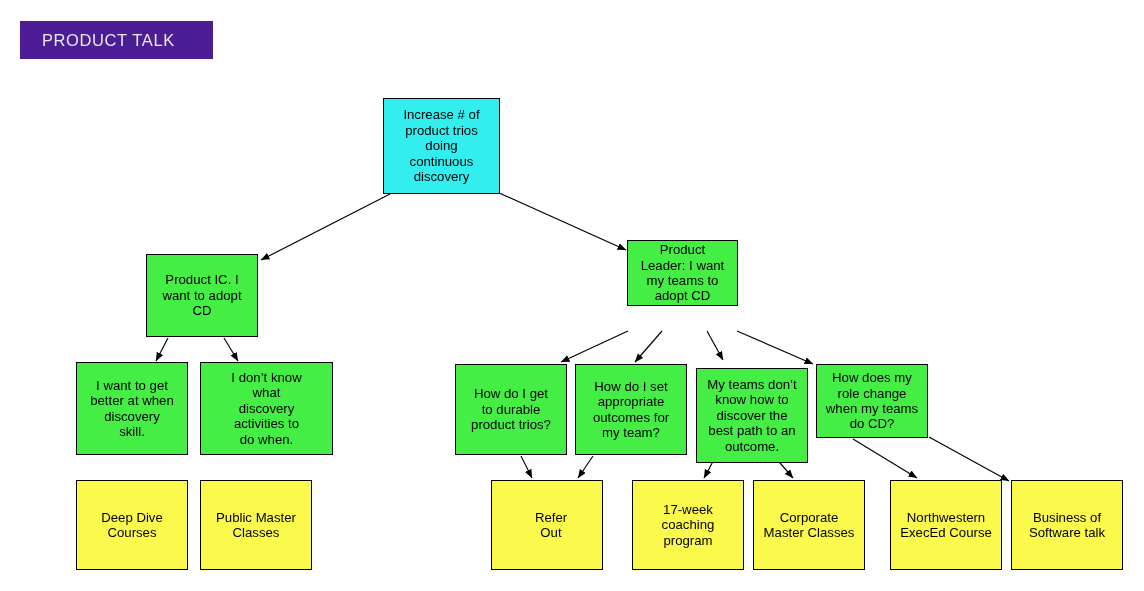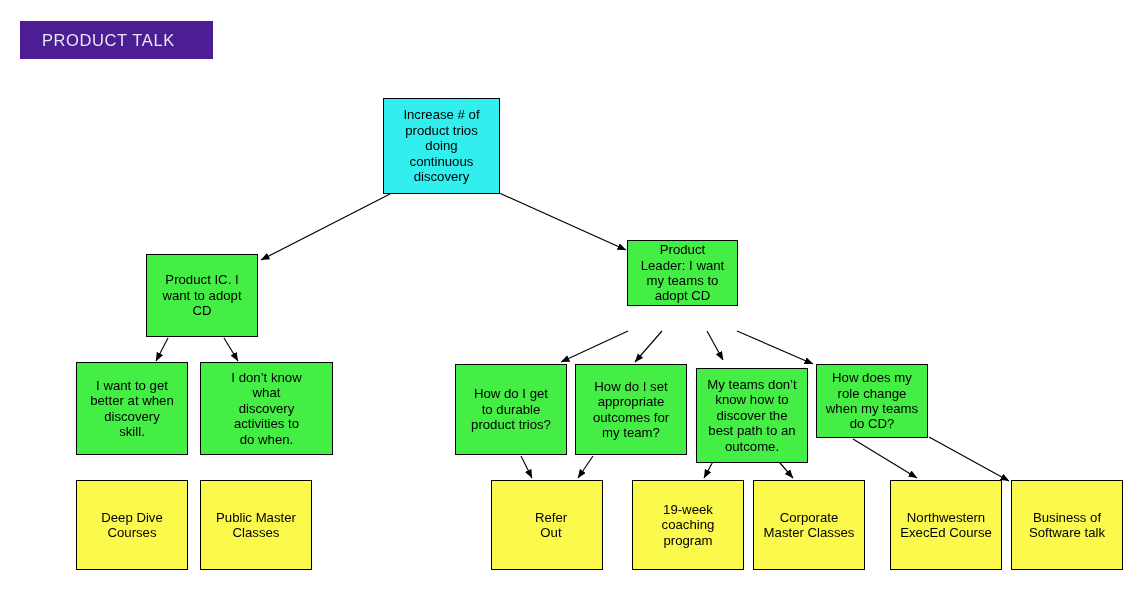--- a/index.html
+++ b/index.html
@@ -168,21 +168,21 @@
       </div>
       <div class="node solution" style="left: 200px; top: 480px; width: 112px; height: 90px; background: rgb(252, 249, 77); border-color: rgb(0, 0, 0);">
         <span class="node-label">Public Master
 Classes</span>
       </div>
       <div class="node solution" style="left: 491px; top: 480px; width: 112px; height: 90px; background: rgb(252, 249, 77); border-color: rgb(0, 0, 0); padding-left: 12px;">
         <span class="node-label">Refer
 Out</span>
       </div>
       <div class="node solution" style="left: 632px; top: 480px; width: 112px; height: 90px; background: rgb(252, 249, 77); border-color: rgb(0, 0, 0);">
-        <span class="node-label">19-week
+        <span class="node-label">17-week
 coaching
 program</span>
       </div>
       <div class="node solution" style="left: 753px; top: 480px; width: 112px; height: 90px; background: rgb(252, 249, 77); border-color: rgb(0, 0, 0);">
         <span class="node-label">Corporate
 Master Classes</span>
       </div>
       <div class="node solution" style="left: 890px; top: 480px; width: 112px; height: 90px; background: rgb(252, 249, 77); border-color: rgb(0, 0, 0);">
         <span class="node-label">Northwestern
 ExecEd Course</span>

